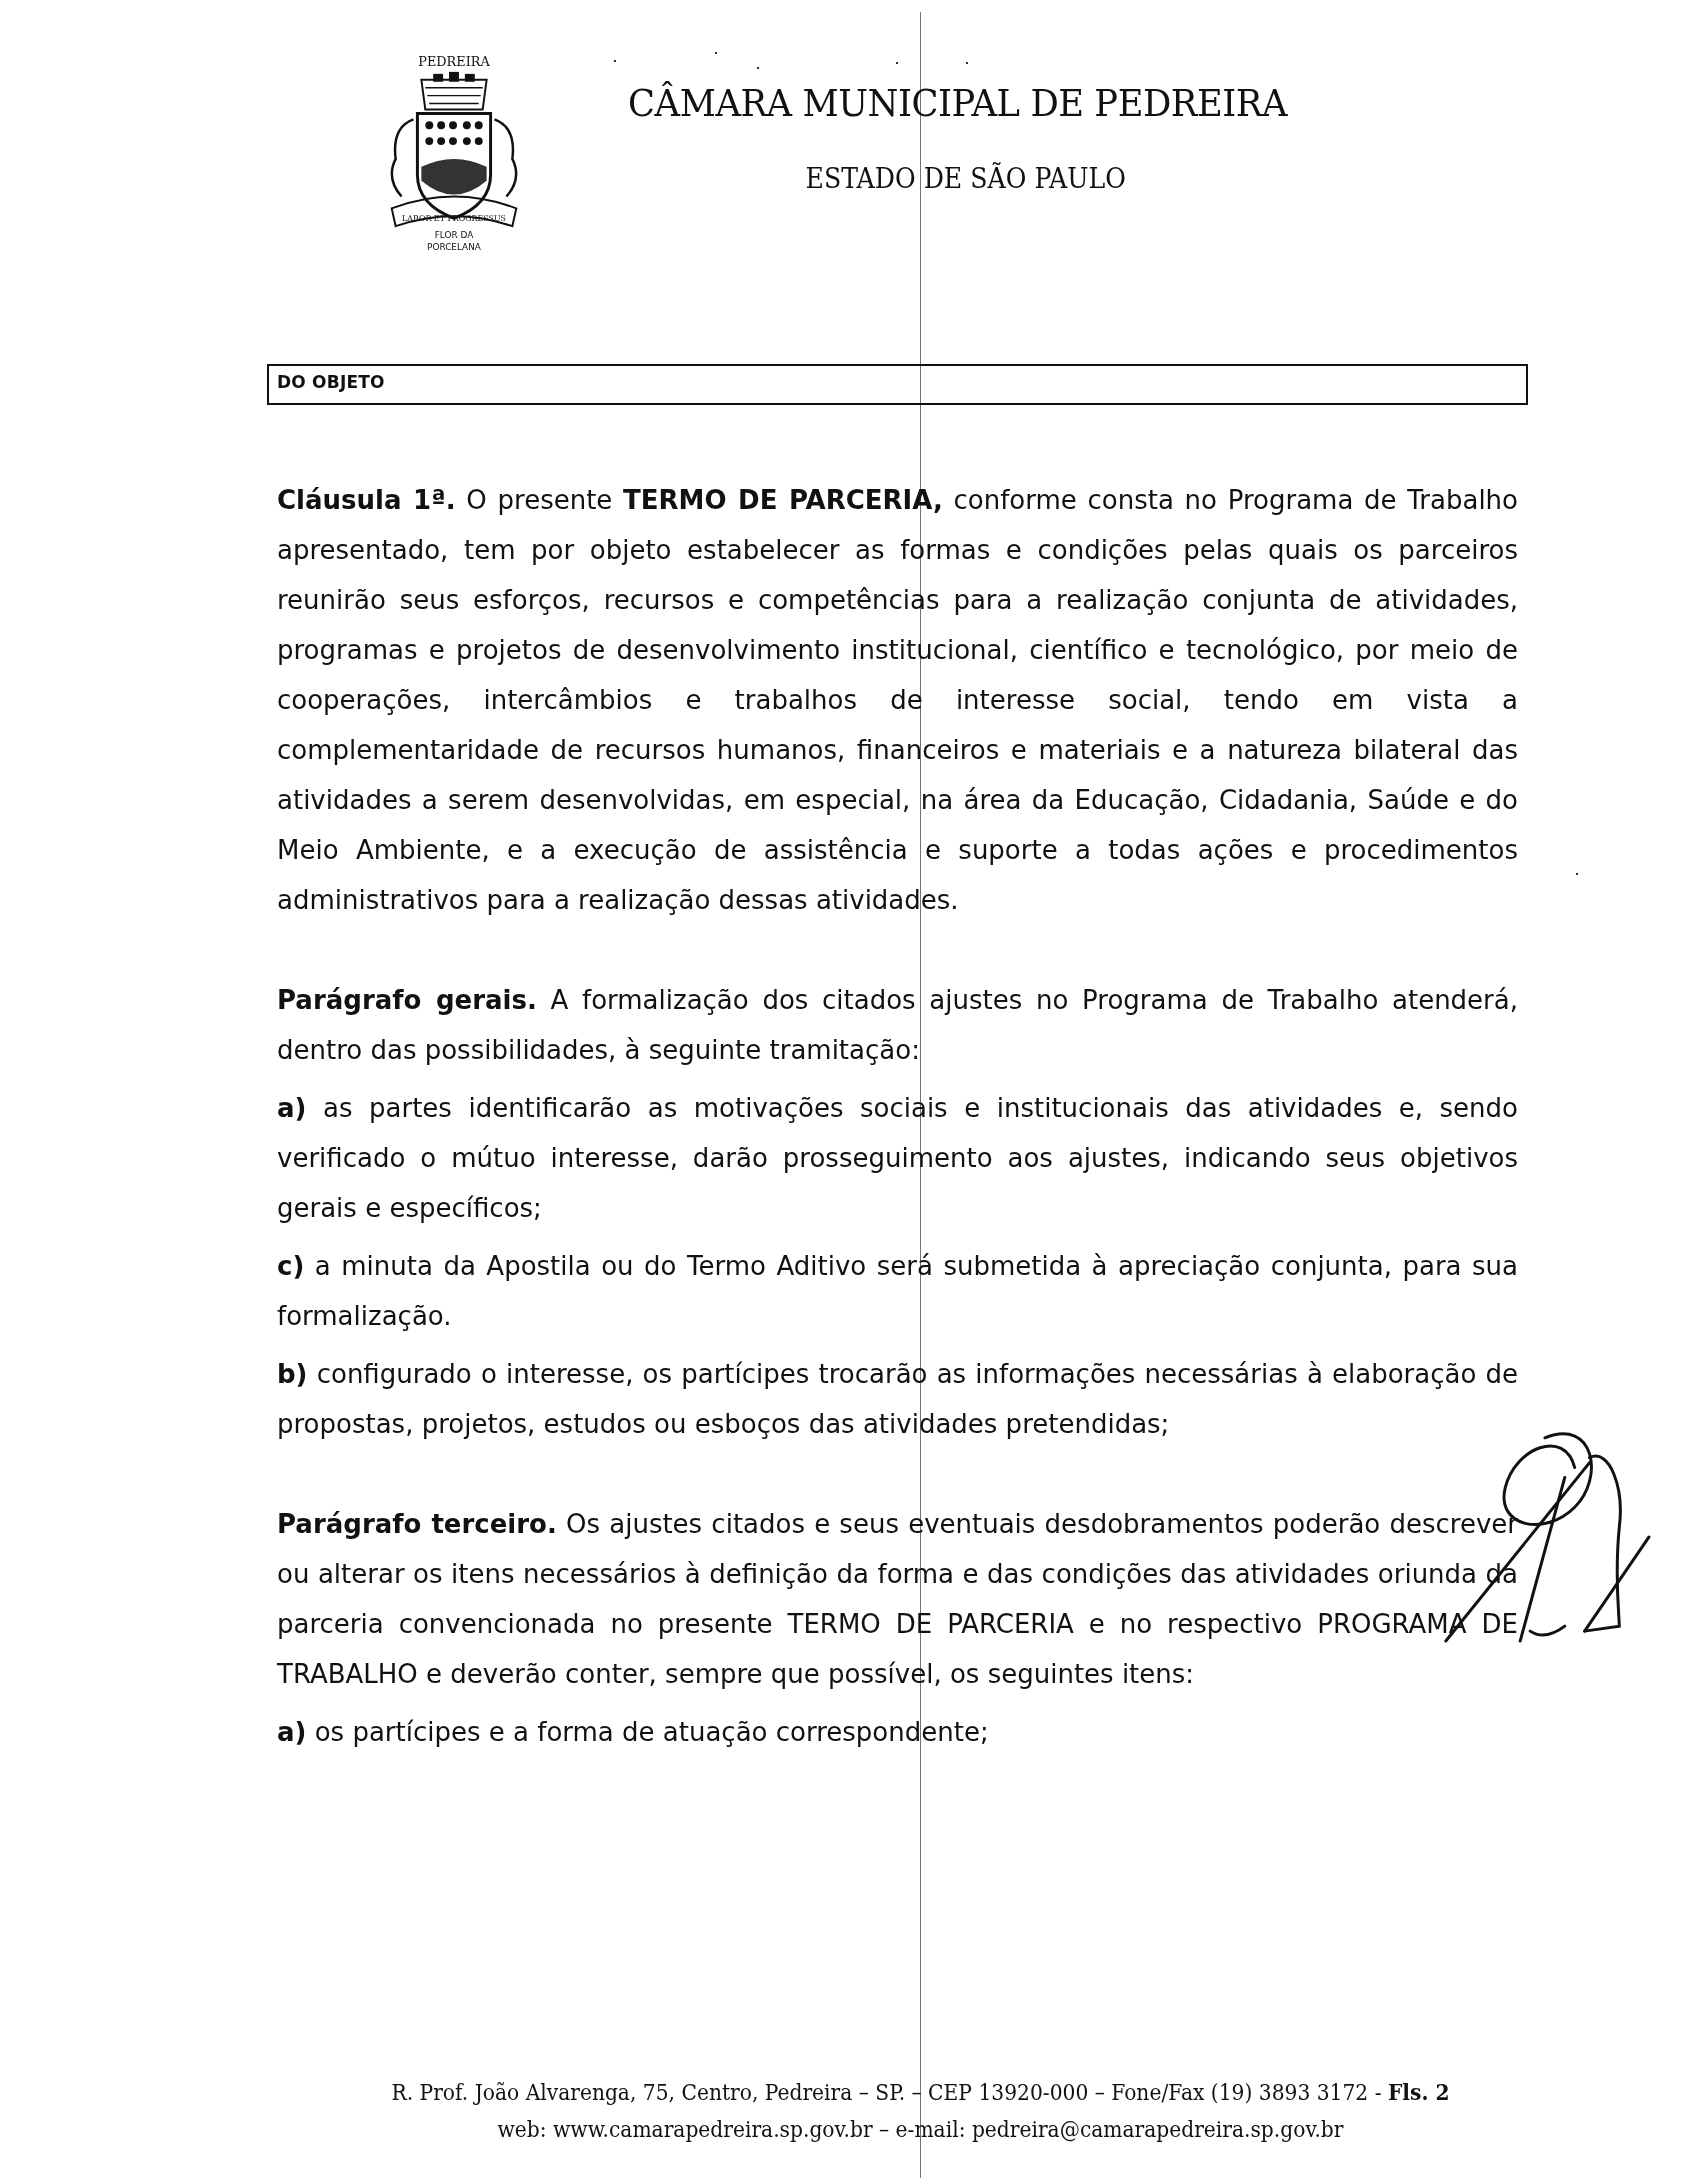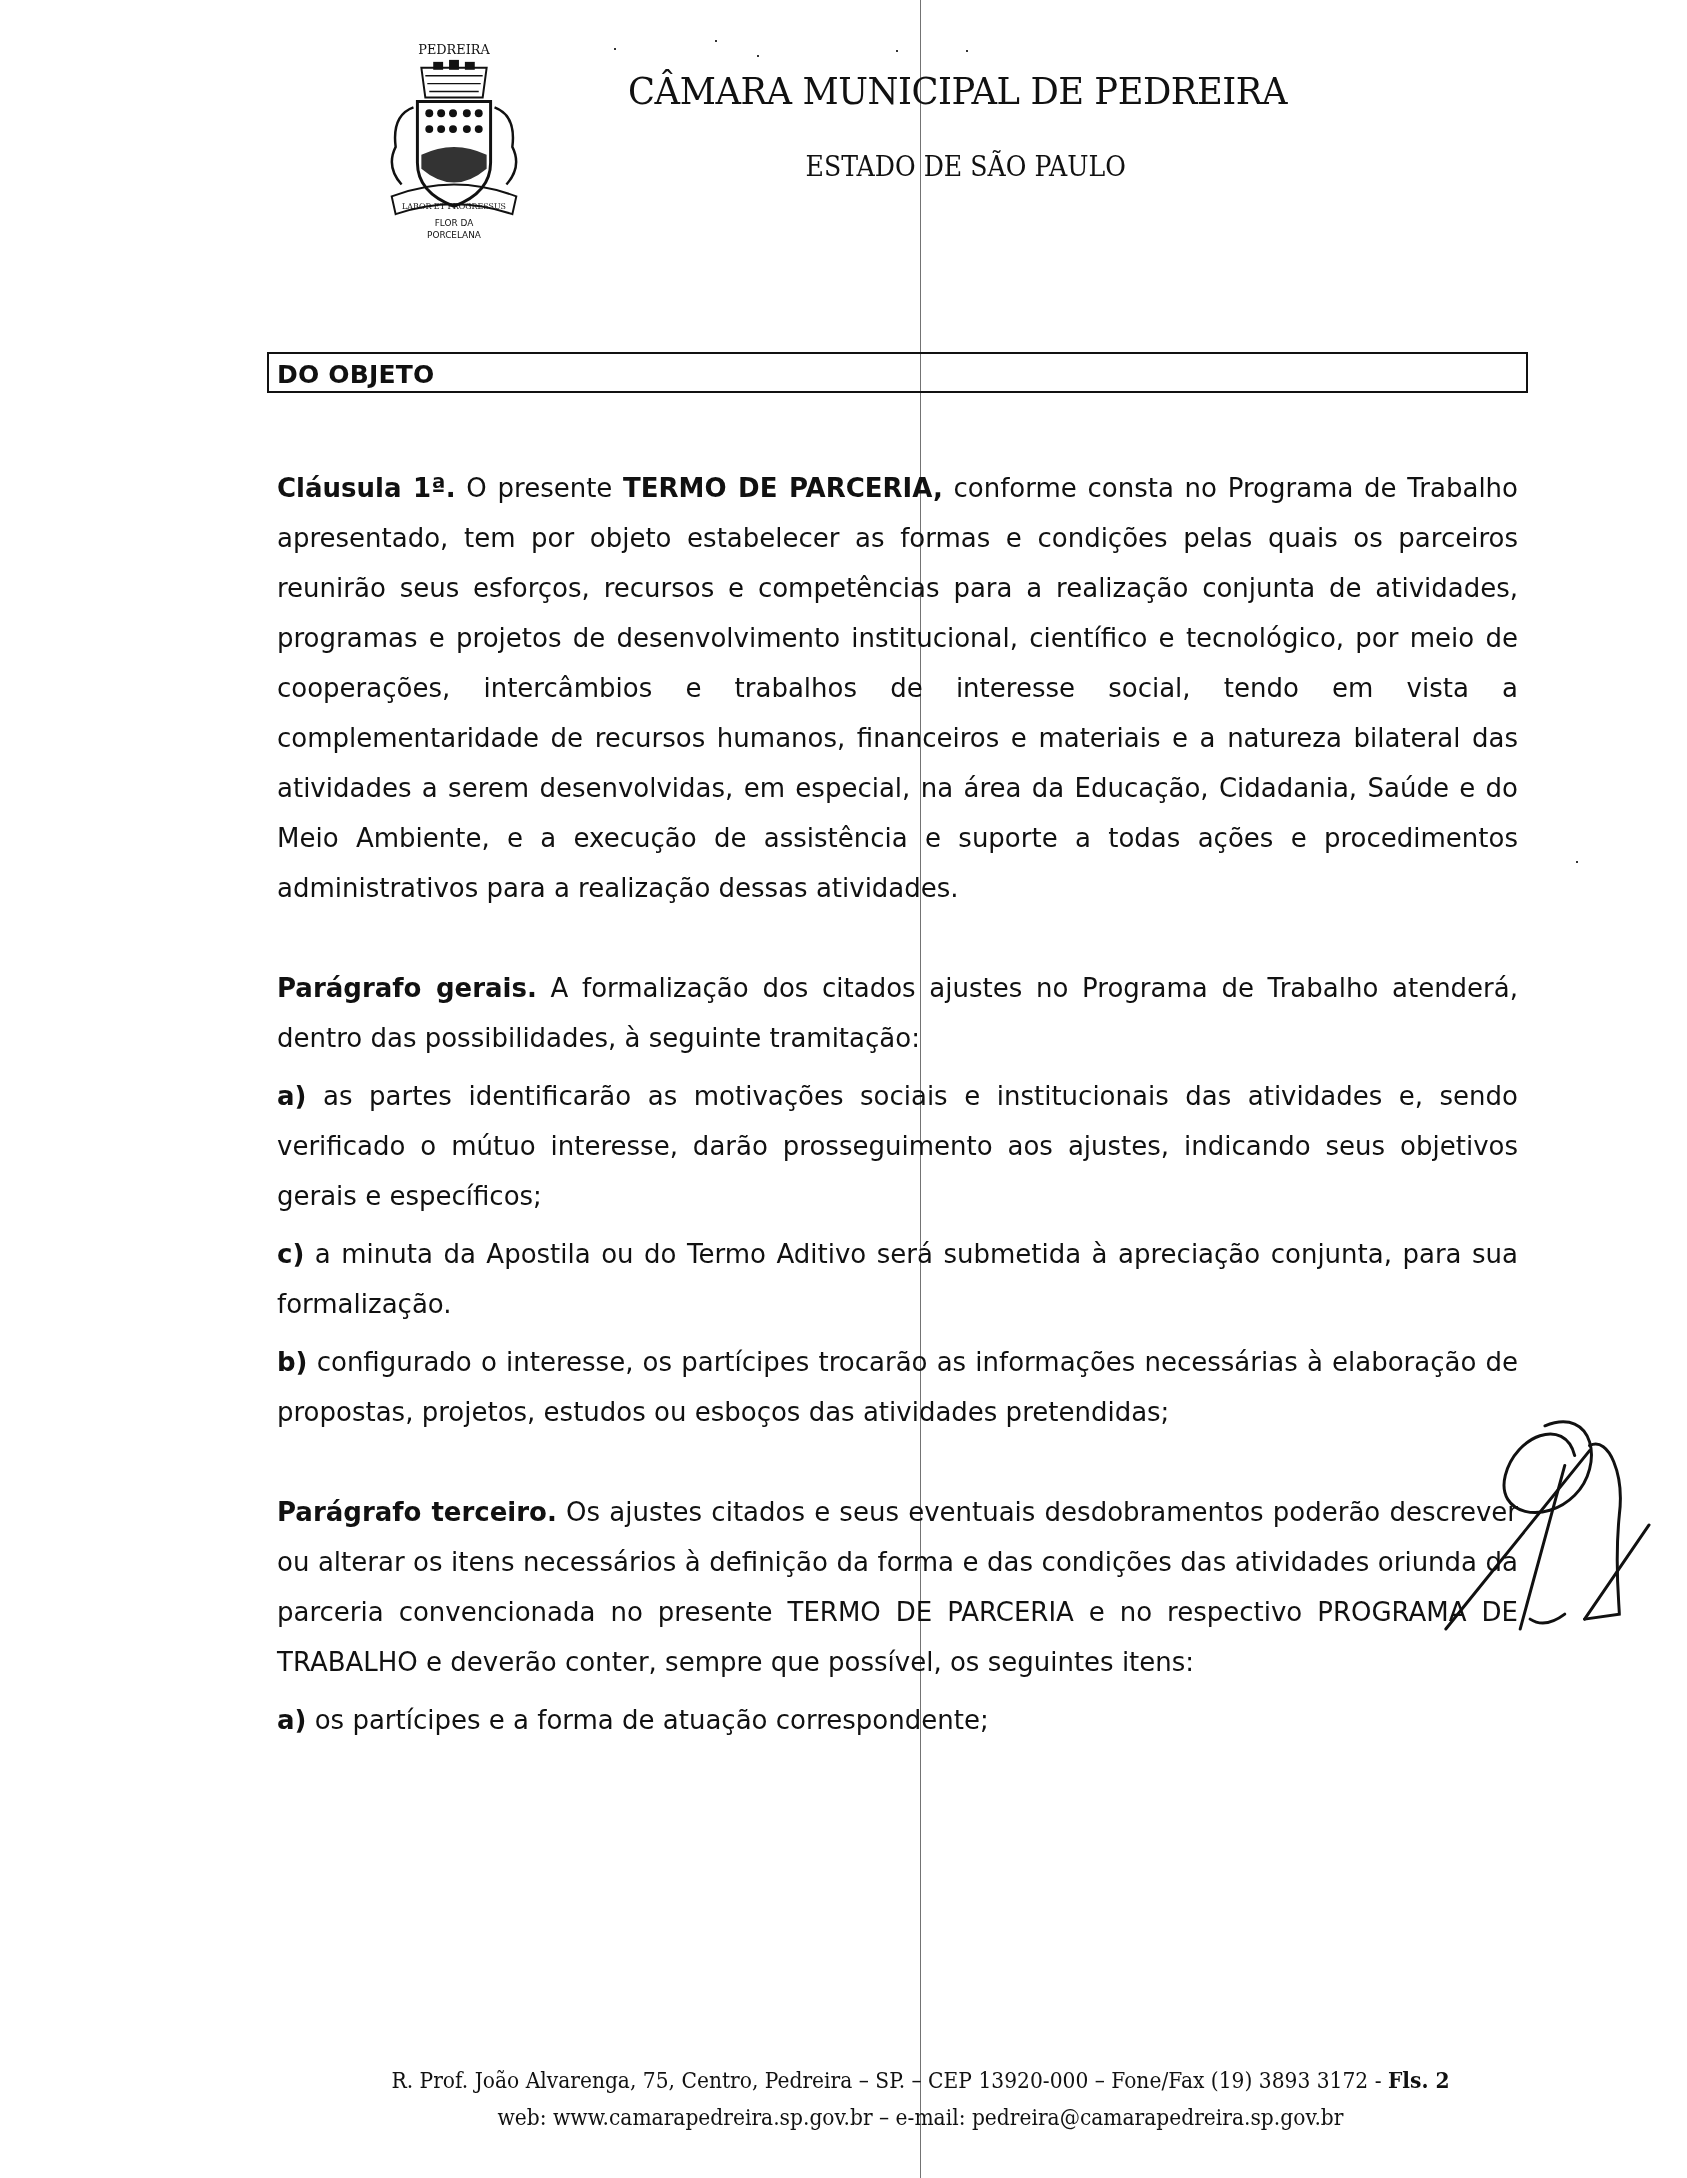--- a/index.html
+++ b/index.html
@@ -1,37 +1,37 @@
 <!DOCTYPE html>
 <html><head>
   <meta charset="utf-8">
   <style>
     html, body { margin: 0; padding: 0; background: #ffffff; }
     body { width: 1687px; height: 2178px; position: relative; overflow: hidden; color: #111; }
-    .page { position: absolute; left: 0; top: 0; width: 1687px; height: 1953px; background: #fff; }
+    .page { position: absolute; left: 0; top: 12px; width: 1687px; height: 1953px; background: #fff; }
 
     
     .fold-line { position: absolute; left: 920px; top: 0; width: 1px; height: 2178px; background: #444; opacity: .75; }
     .speck { position: absolute; width: 2px; height: 2px; background: #333; }
 
     
     .logo { position: absolute; left: 364px; top: 38px; width: 180px; height: 204px; }
     .logo svg { width: 100%; height: 100%; }
     .lh-title { position: absolute; left: 626px; top: 69px; width: 713px; text-align: center;
       font-family: "DejaVu Serif", "Liberation Serif", serif; font-size: 38px; letter-spacing: -0.5px;
       transform: scaleX(0.93); transform-origin: left top; white-space: nowrap; }
     .lh-sub { position: absolute; left: 792px; top: 150px; width: 386px; text-align: center;
       font-family: "DejaVu Serif", "Liberation Serif", serif; font-size: 28px;
       transform: scaleX(0.9); transform-origin: left top; white-space: nowrap; }
 
     
     .section-box { position: absolute; left: 267px; top: 352px; width: 1261px; height: 41px;
       border: 2px solid #111; box-sizing: border-box; }
     .section-box span { position: absolute; left: 8px; top: 6px; font-family: "DejaVu Sans", sans-serif;
-      font-weight: bold; font-size: 25px; letter-spacing: 0.2px; }
+      font-weight: bold; font-size: 17px; letter-spacing: 0.2px; }
 
     
     .body { position: absolute; left: 269px; top: 455px; width: 1257px;
       font-family: "DejaVu Sans", "Liberation Sans", sans-serif; font-size: 26px; line-height: 50px;
       text-align: justify; }
     .para { margin: 0 0 50px 0; }
     .para p { margin: 8px; text-align: justify; text-align-last: left; }
     .b { font-weight: bold; }
 
     

